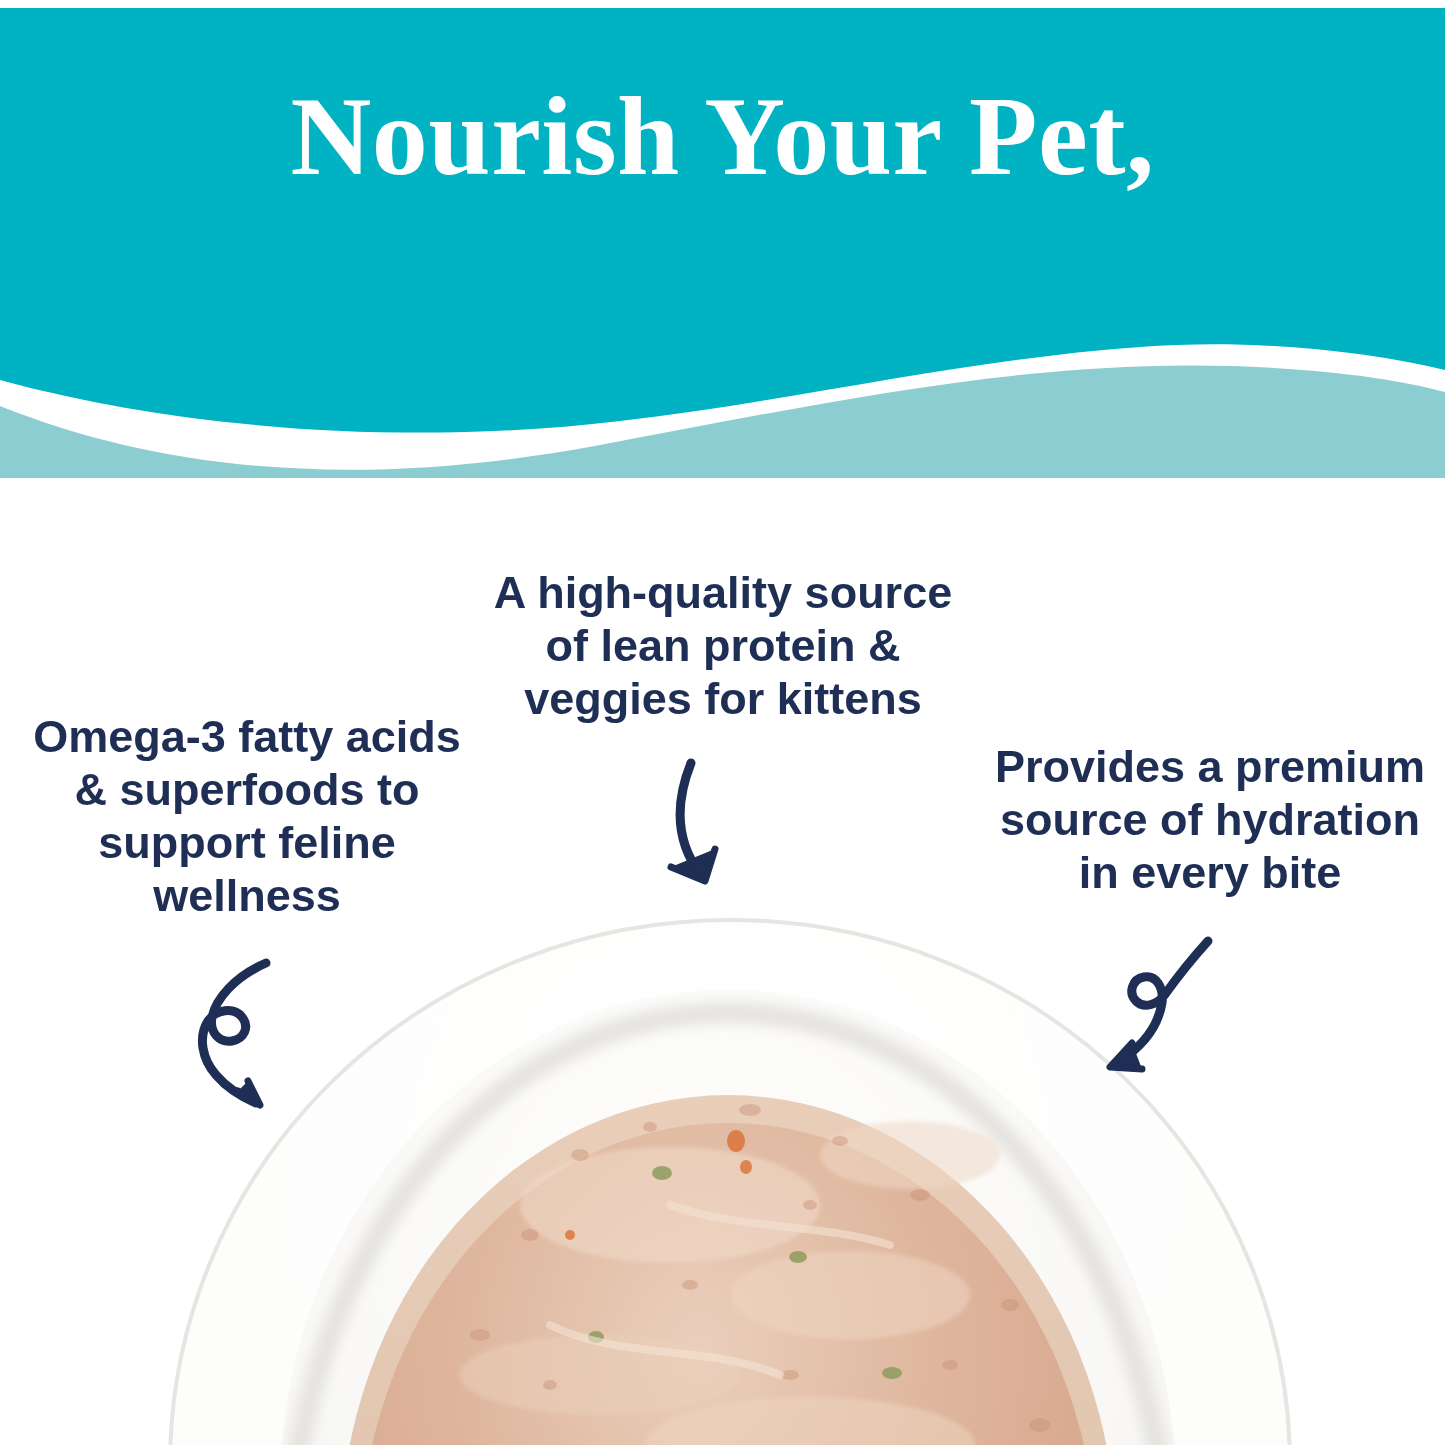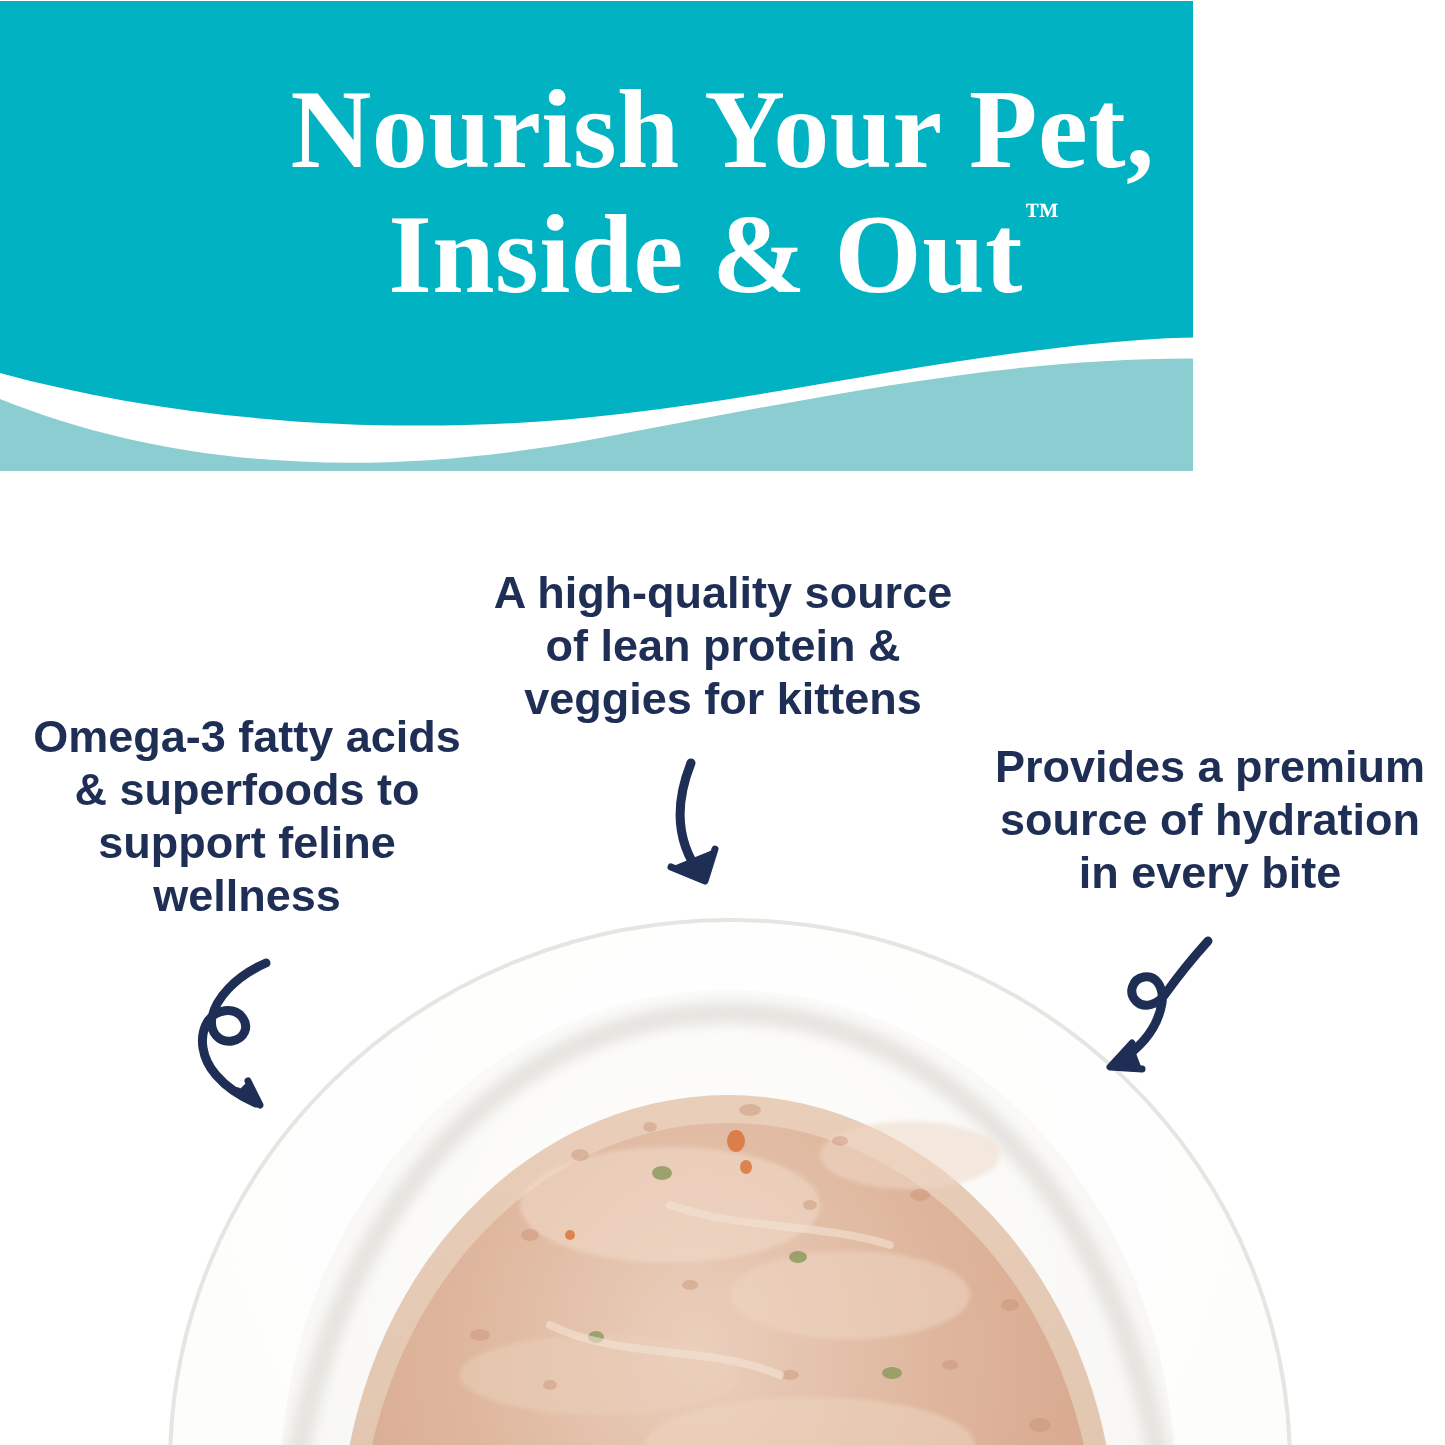--- a/index.html
+++ b/index.html
@@ -17,22 +17,22 @@
     position:relative;
     width:1445px;
     height:1445px;
     background:#ffffff;
     overflow:hidden;
   }
 
   
   .header-banner {
     position:absolute;
-    left:0; top:1px;
-    width:1193px;
+    left:0; top:8px;
+    width:1445px;
     height:470px;
     overflow:hidden;
   }
   .header-wave-svg {
     position:absolute;
     left:0; top:0;
     width:1445px;
     height:470px;
     display:block;
   }
@@ -137,23 +137,20 @@
   <div class="header-banner">
     <svg class="header-wave-svg" viewBox="0 0 1445 470" preserveAspectRatio="none">
 
       <path fill="#8CCDD2" d="M0,398 C180,470 380,478 600,437 C820,396 1020,352 1230,358 C1330,361 1400,372 1445,384 L1445,470 L0,470 Z"></path>
 
       <path fill="#00B2C2" d="M0,0 L1445,0 L1445,362 C1360,342 1250,331 1140,339 C960,352 800,392 620,413 C420,437 190,424 0,372 Z"></path>
     </svg>
 
     <div class="headline">
       <span>Nourish Your Pet,</span>
-      <span class="line2">
-        <span>Inside &amp; Out</span><span class="tm-mark">™</span>
-      </span>
     </div>
   </div>
 
   <div class="food-photo">
     <svg viewBox="0 0 1160 540" preserveAspectRatio="none">
       <defs>
         <radialGradient id="bowlGrad" cx="50%" cy="22%" r="88%">
           <stop offset="0%" stop-color="#ffffff"></stop>
           <stop offset="62%" stop-color="#fdfdfc"></stop>
           <stop offset="88%" stop-color="#f0efec"></stop>

